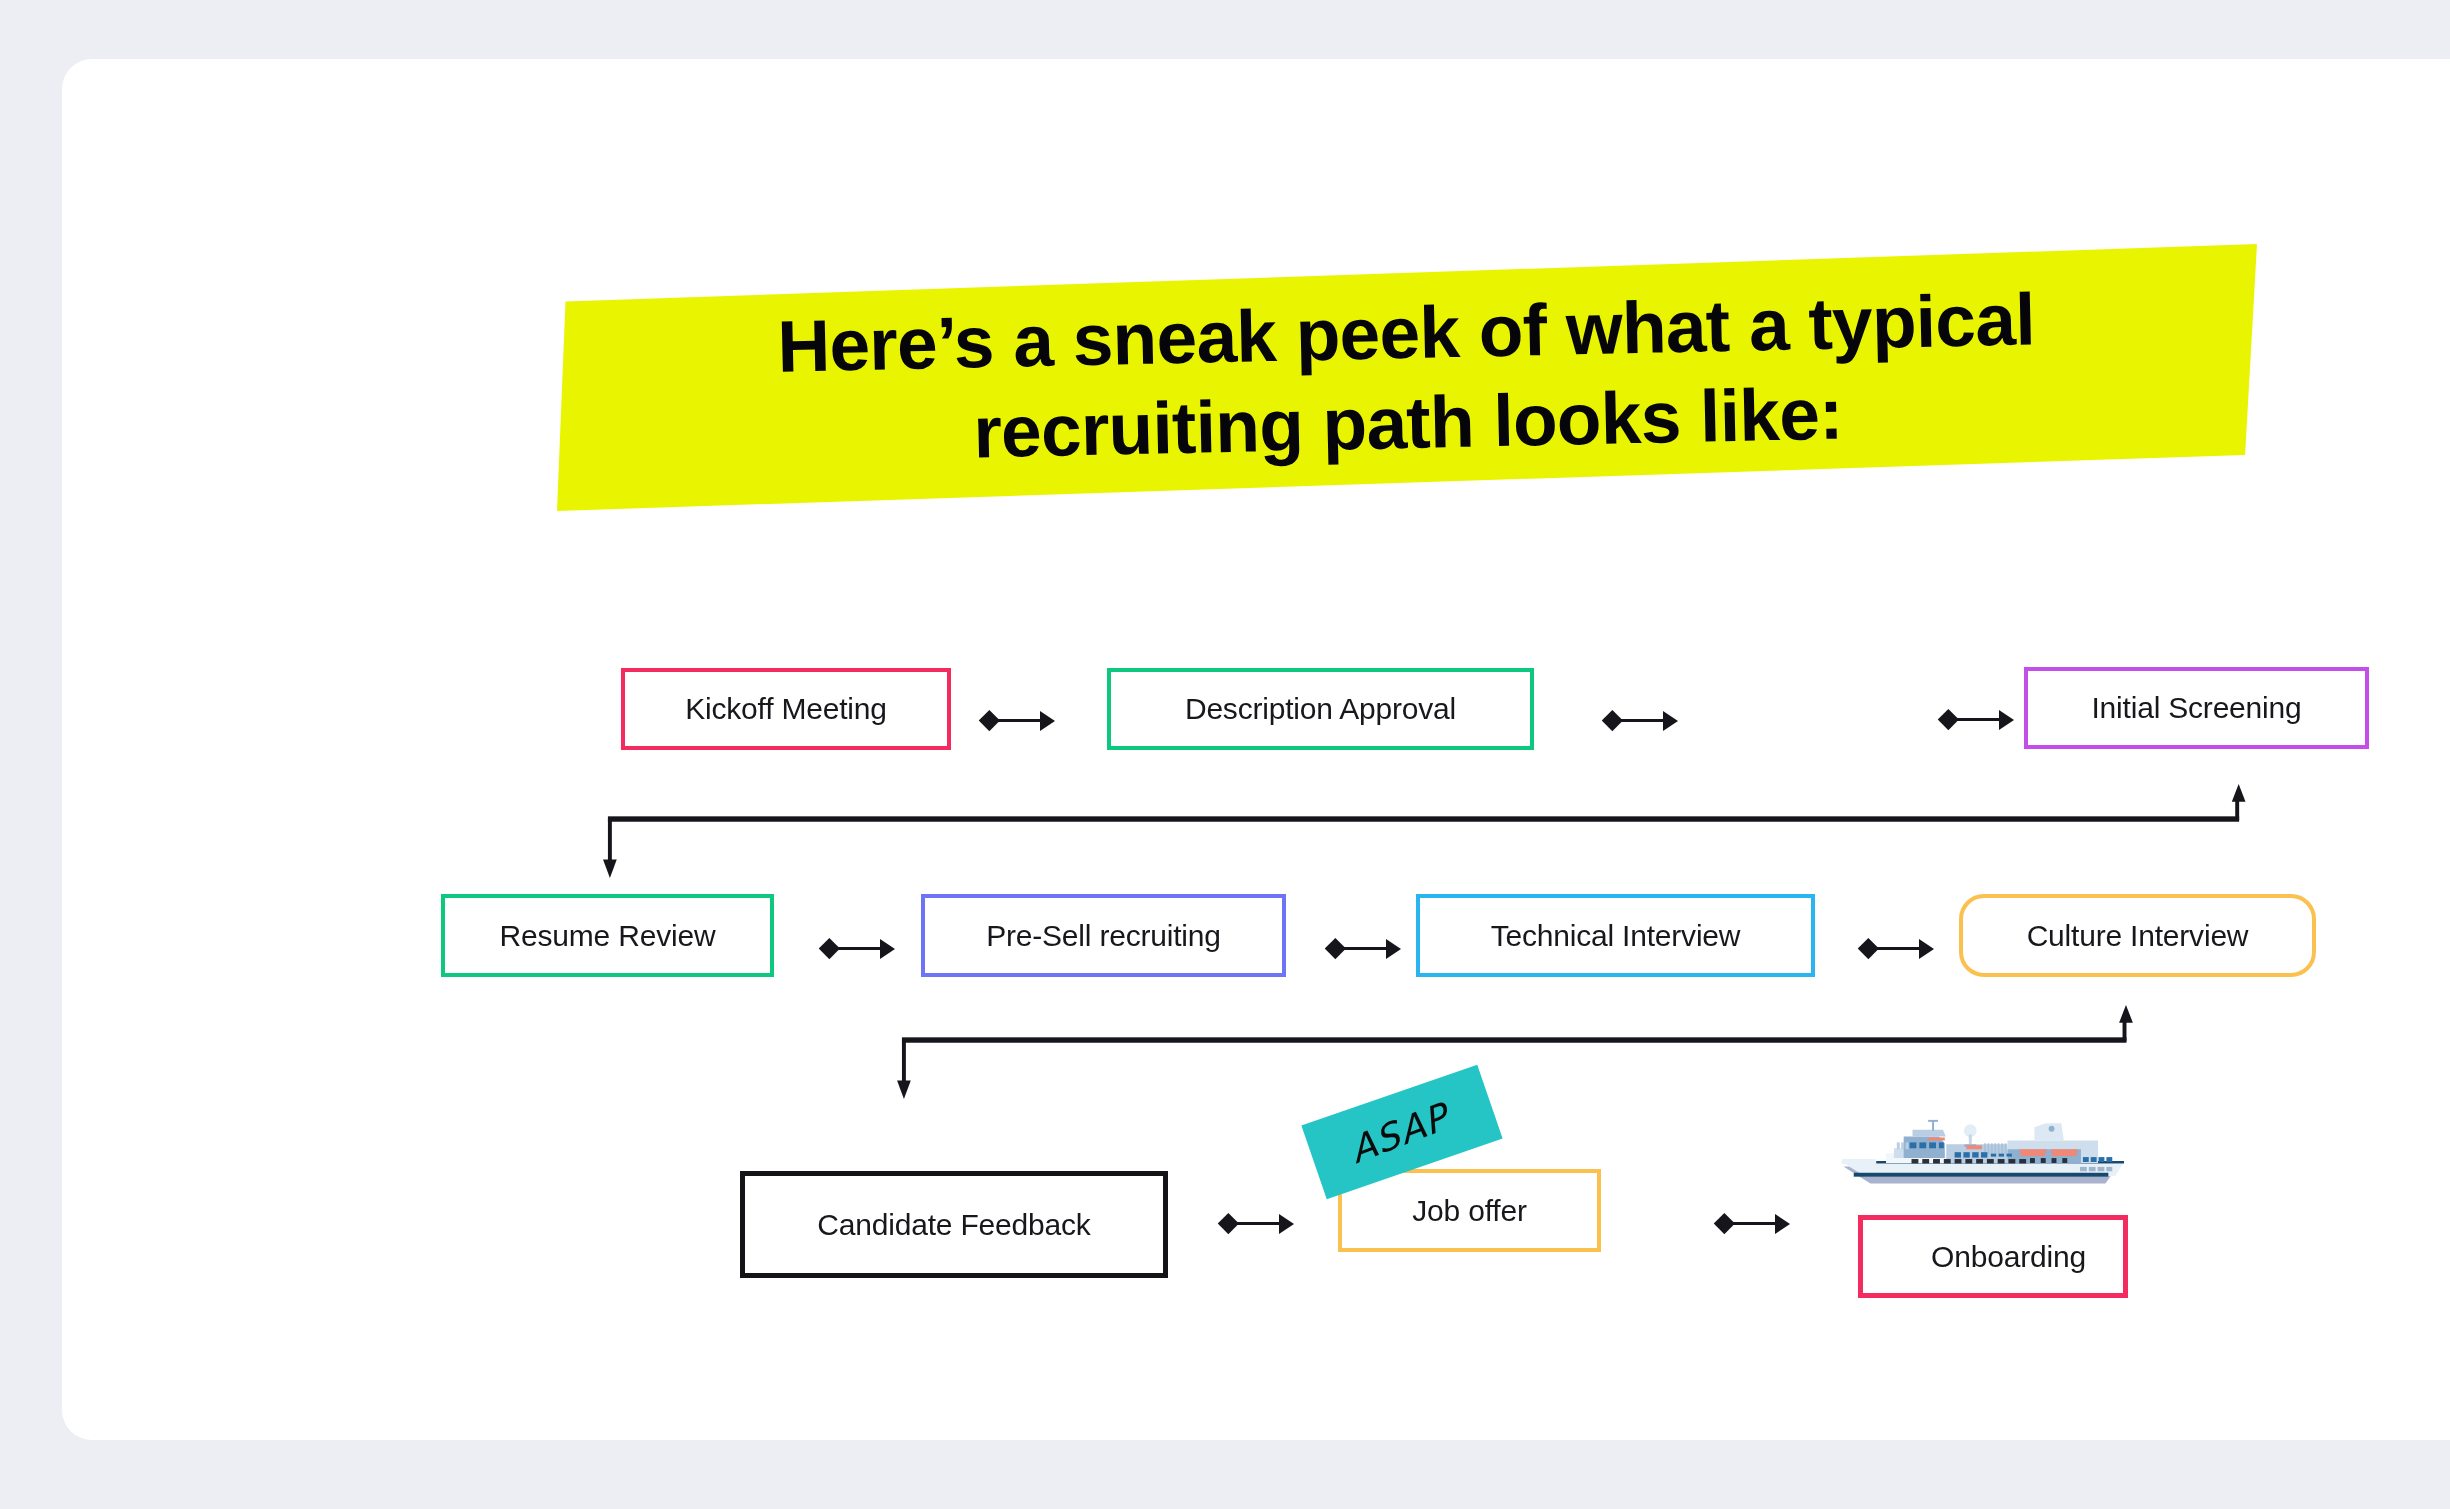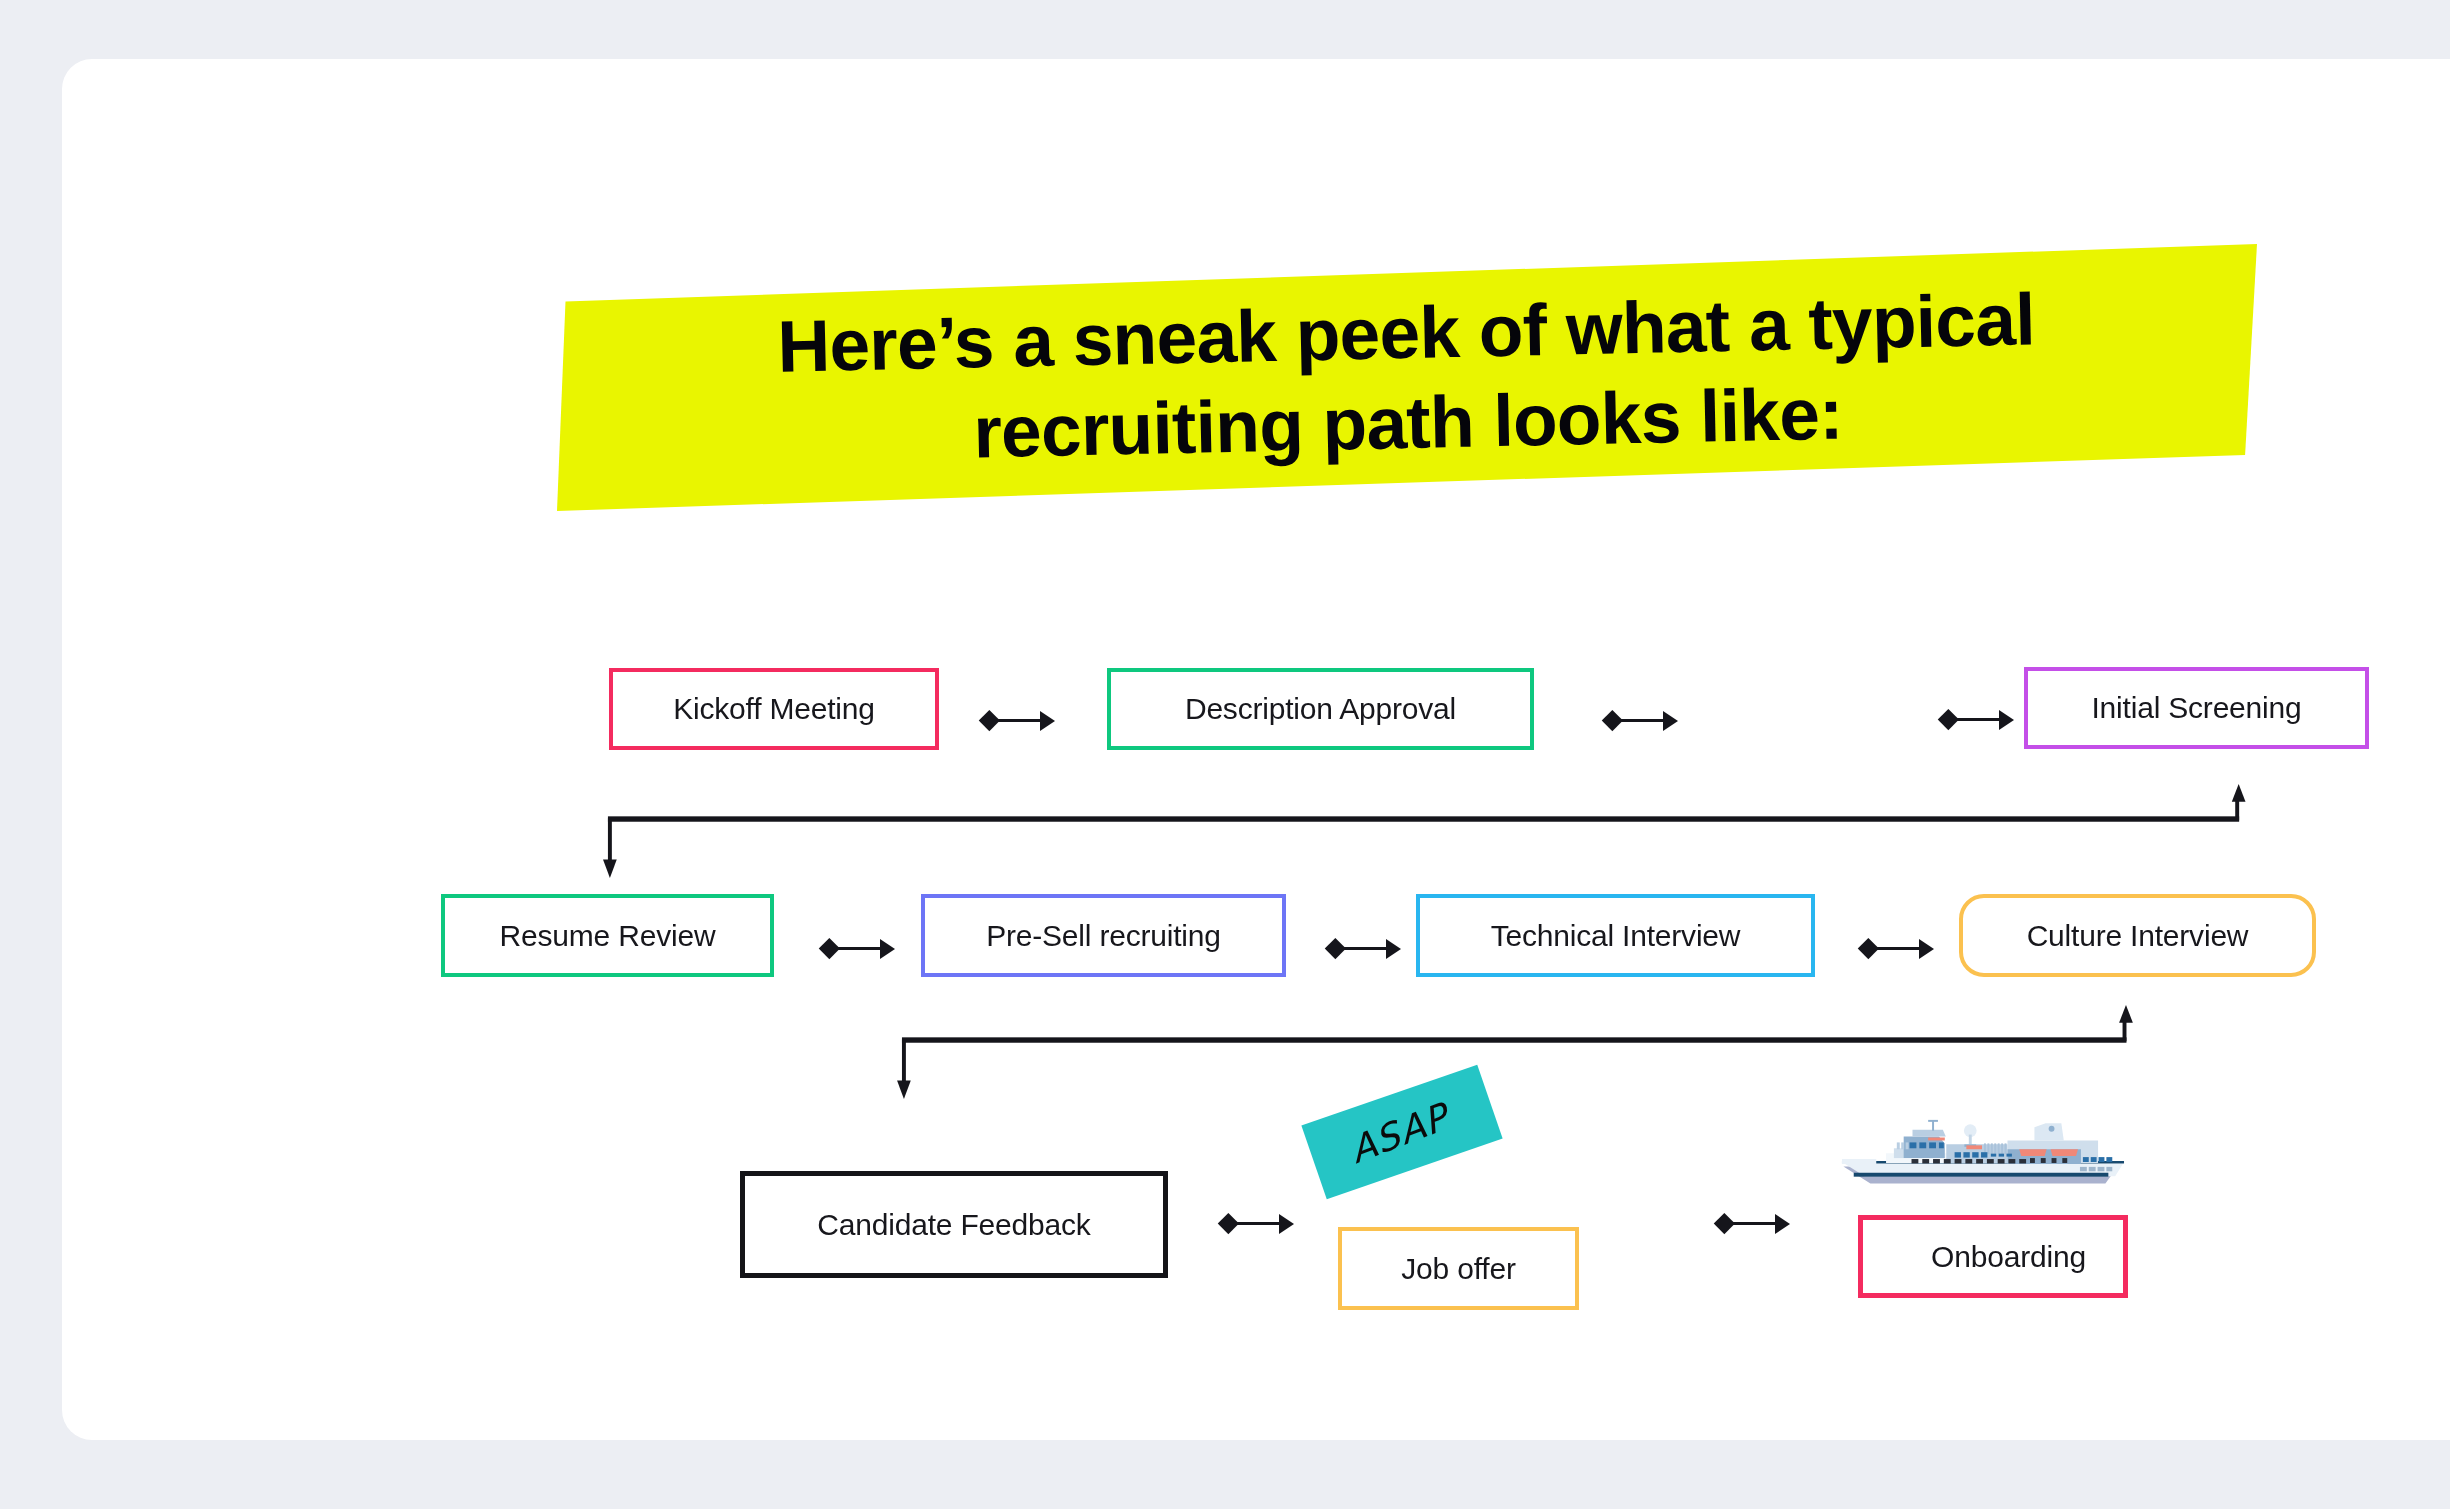--- a/index.html
+++ b/index.html
@@ -152,21 +152,21 @@
 <div id="card">
 
   <div id="banner-wrap">
     <div id="banner-shape"></div>
     <div id="banner-title">
       <div class="banner-line">Here’s a sneak peek of what a typical</div>
       <div class="banner-line">recruiting path looks like:</div>
     </div>
   </div>
 
-  <div class="node" style="left:547px; top:609px; width:330px; height:82px; border-width:4.9px; border-color:#f42b5f;">
+  <div class="node" style="left:559px; top:609px; width:330px; height:82px; border-width:4.9px; border-color:#f42b5f;">
     <span class="node-label">Kickoff Meeting</span>
   </div>
 
   <div class="hconn" style="left:920px; top:647px; width:73px;">
     <span class="diamond"></span>
     <span class="shaft"></span>
     <span class="head"></span>
   </div>
 
   <div class="node" style="left:1045px; top:609px; width:427px; height:82px; border-width:4.9px; border-color:#0ec87f;">
@@ -247,21 +247,21 @@
   <div class="node" style="left:678px; top:1112px; width:428px; height:107px; border-width:5.4px; border-color:#141418;">
     <span class="node-label">Candidate Feedback</span>
   </div>
 
   <div class="hconn" style="left:1159px; top:1150px; width:73px;">
     <span class="diamond"></span>
     <span class="shaft"></span>
     <span class="head"></span>
   </div>
 
-  <div class="node" style="left:1276px; top:1168px; width:241px; height:83px; border-width:4.9px; border-color:#fbc14f;">
+  <div class="node" style="left:1276px; top:1110px; width:263px; height:83px; border-width:4.9px; border-color:#fbc14f;">
     <span class="node-label">Job offer</span>
   </div>
 
   <div id="asap-sticker">
     <span id="asap-text">ASAP</span>
   </div>
 
   <div class="hconn" style="left:1655px; top:1150px; width:73px;">
     <span class="diamond"></span>
     <span class="shaft"></span>

